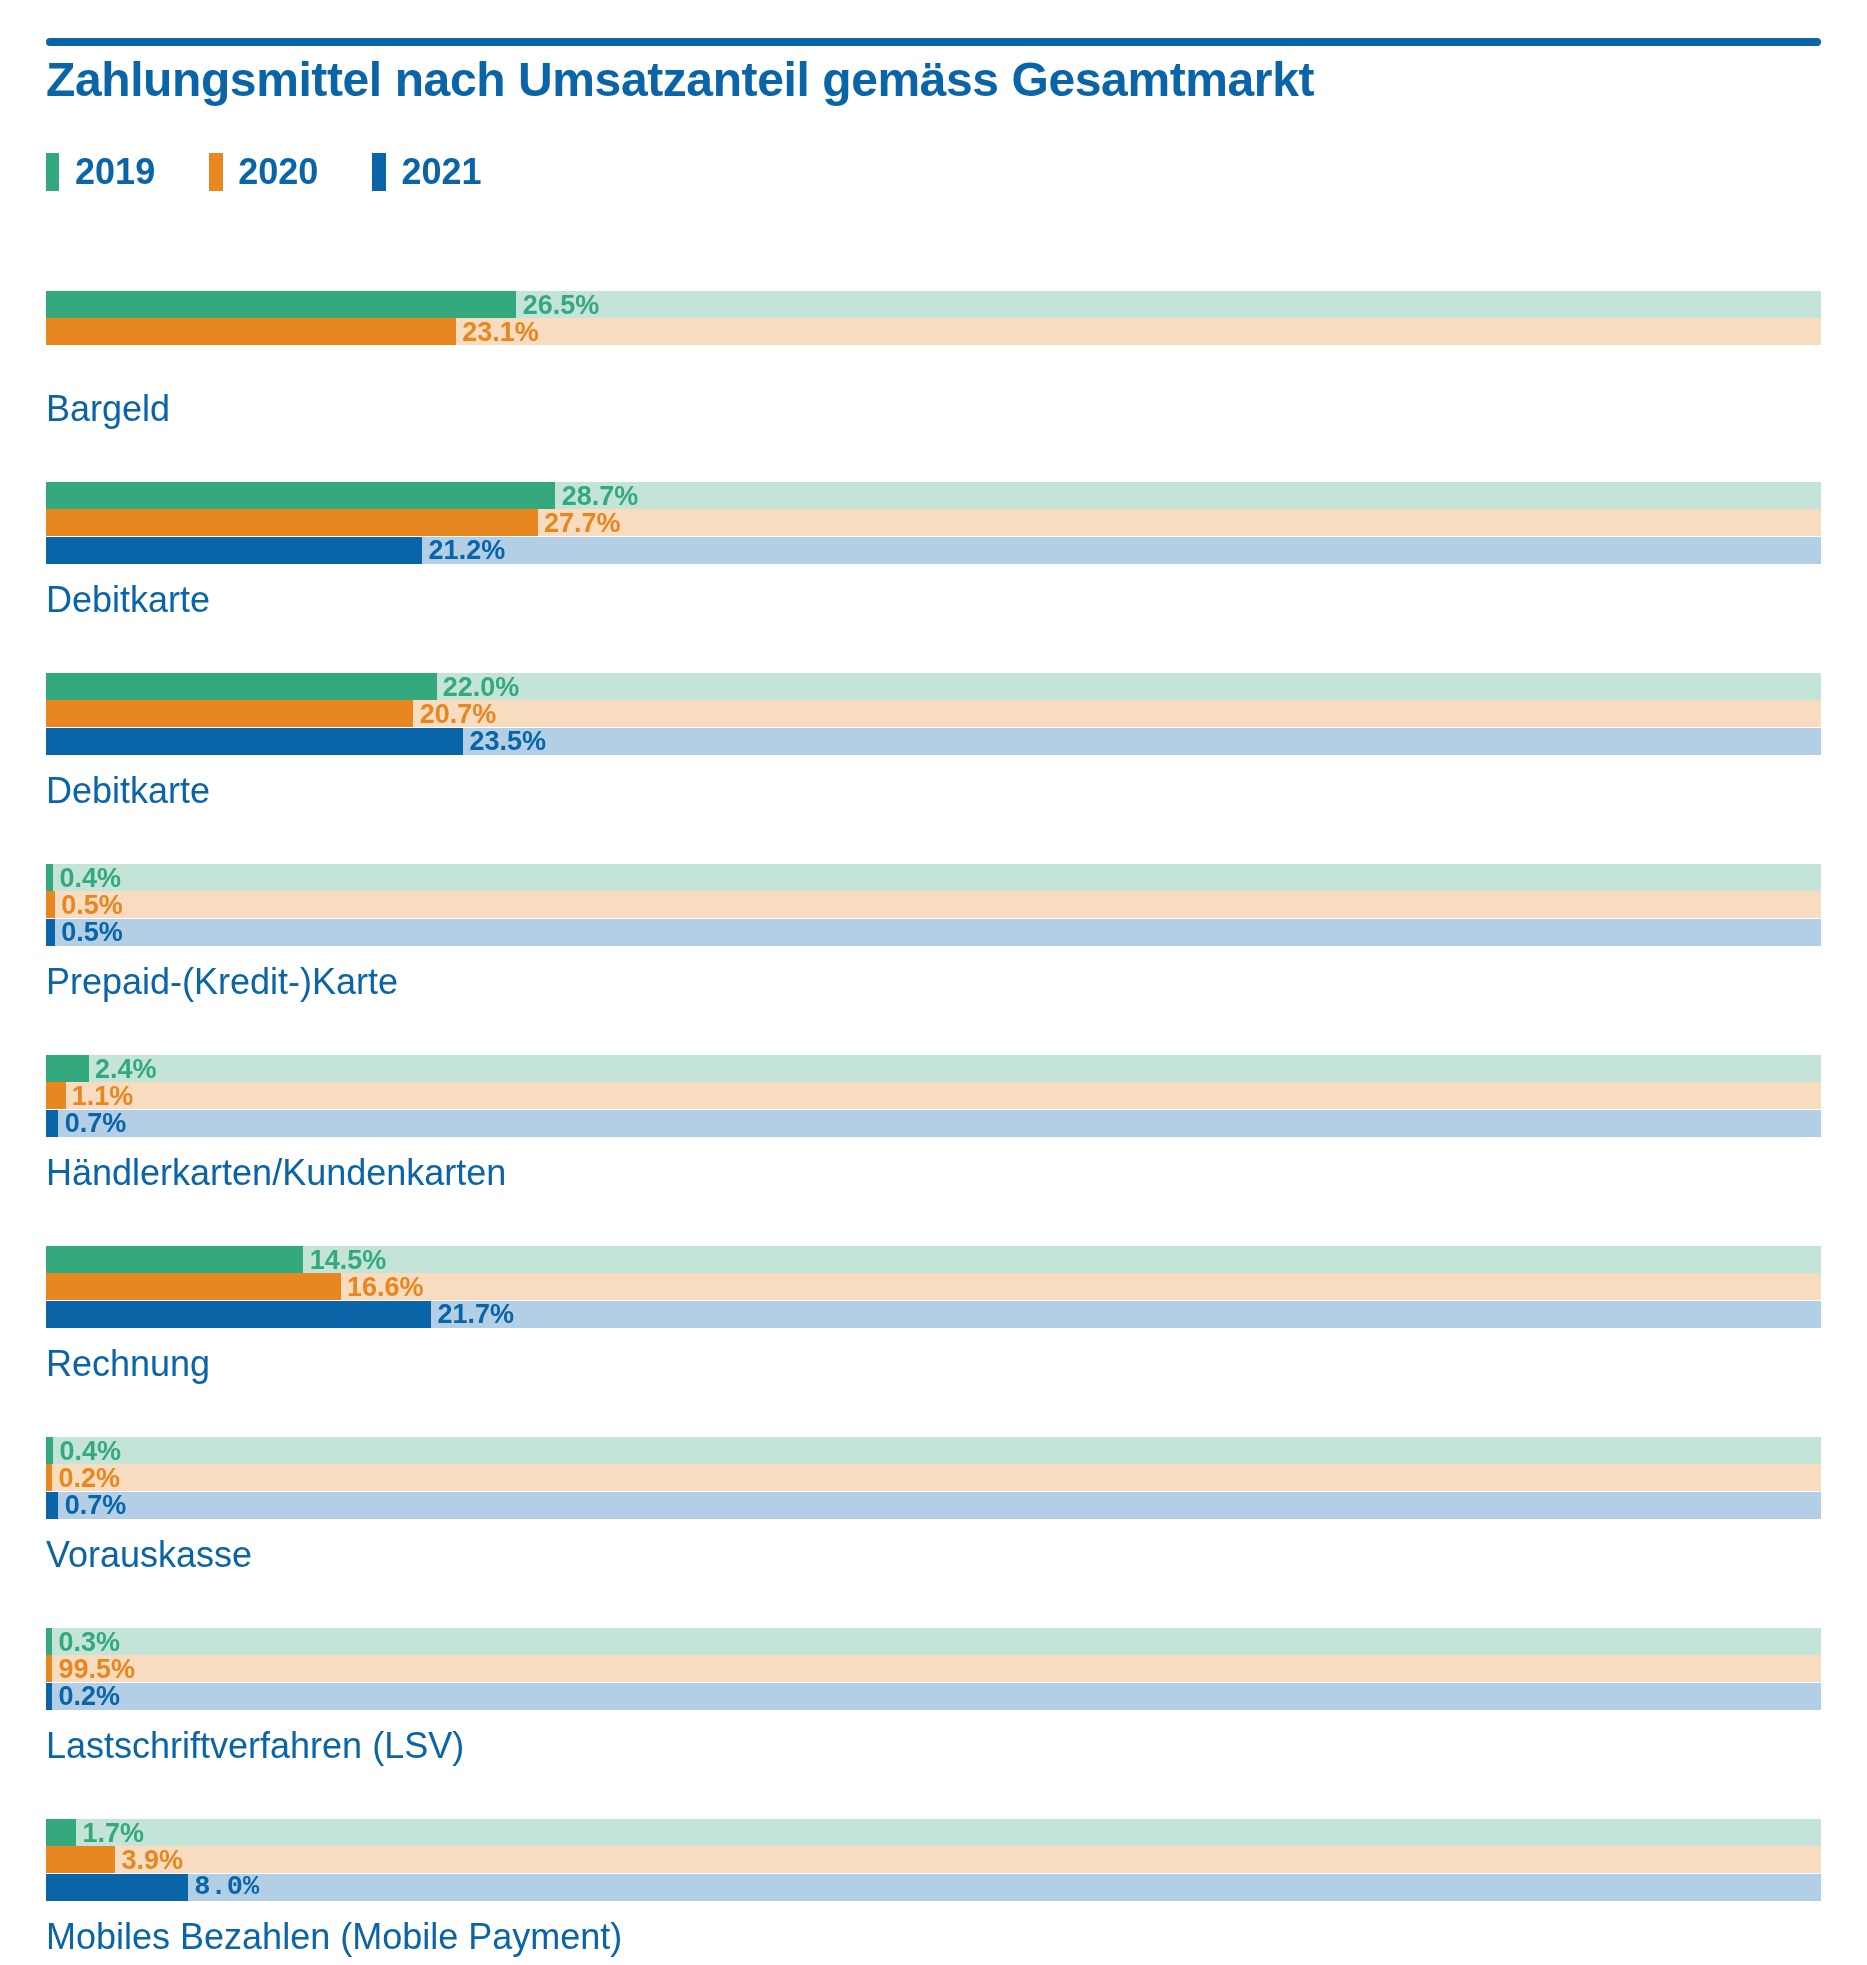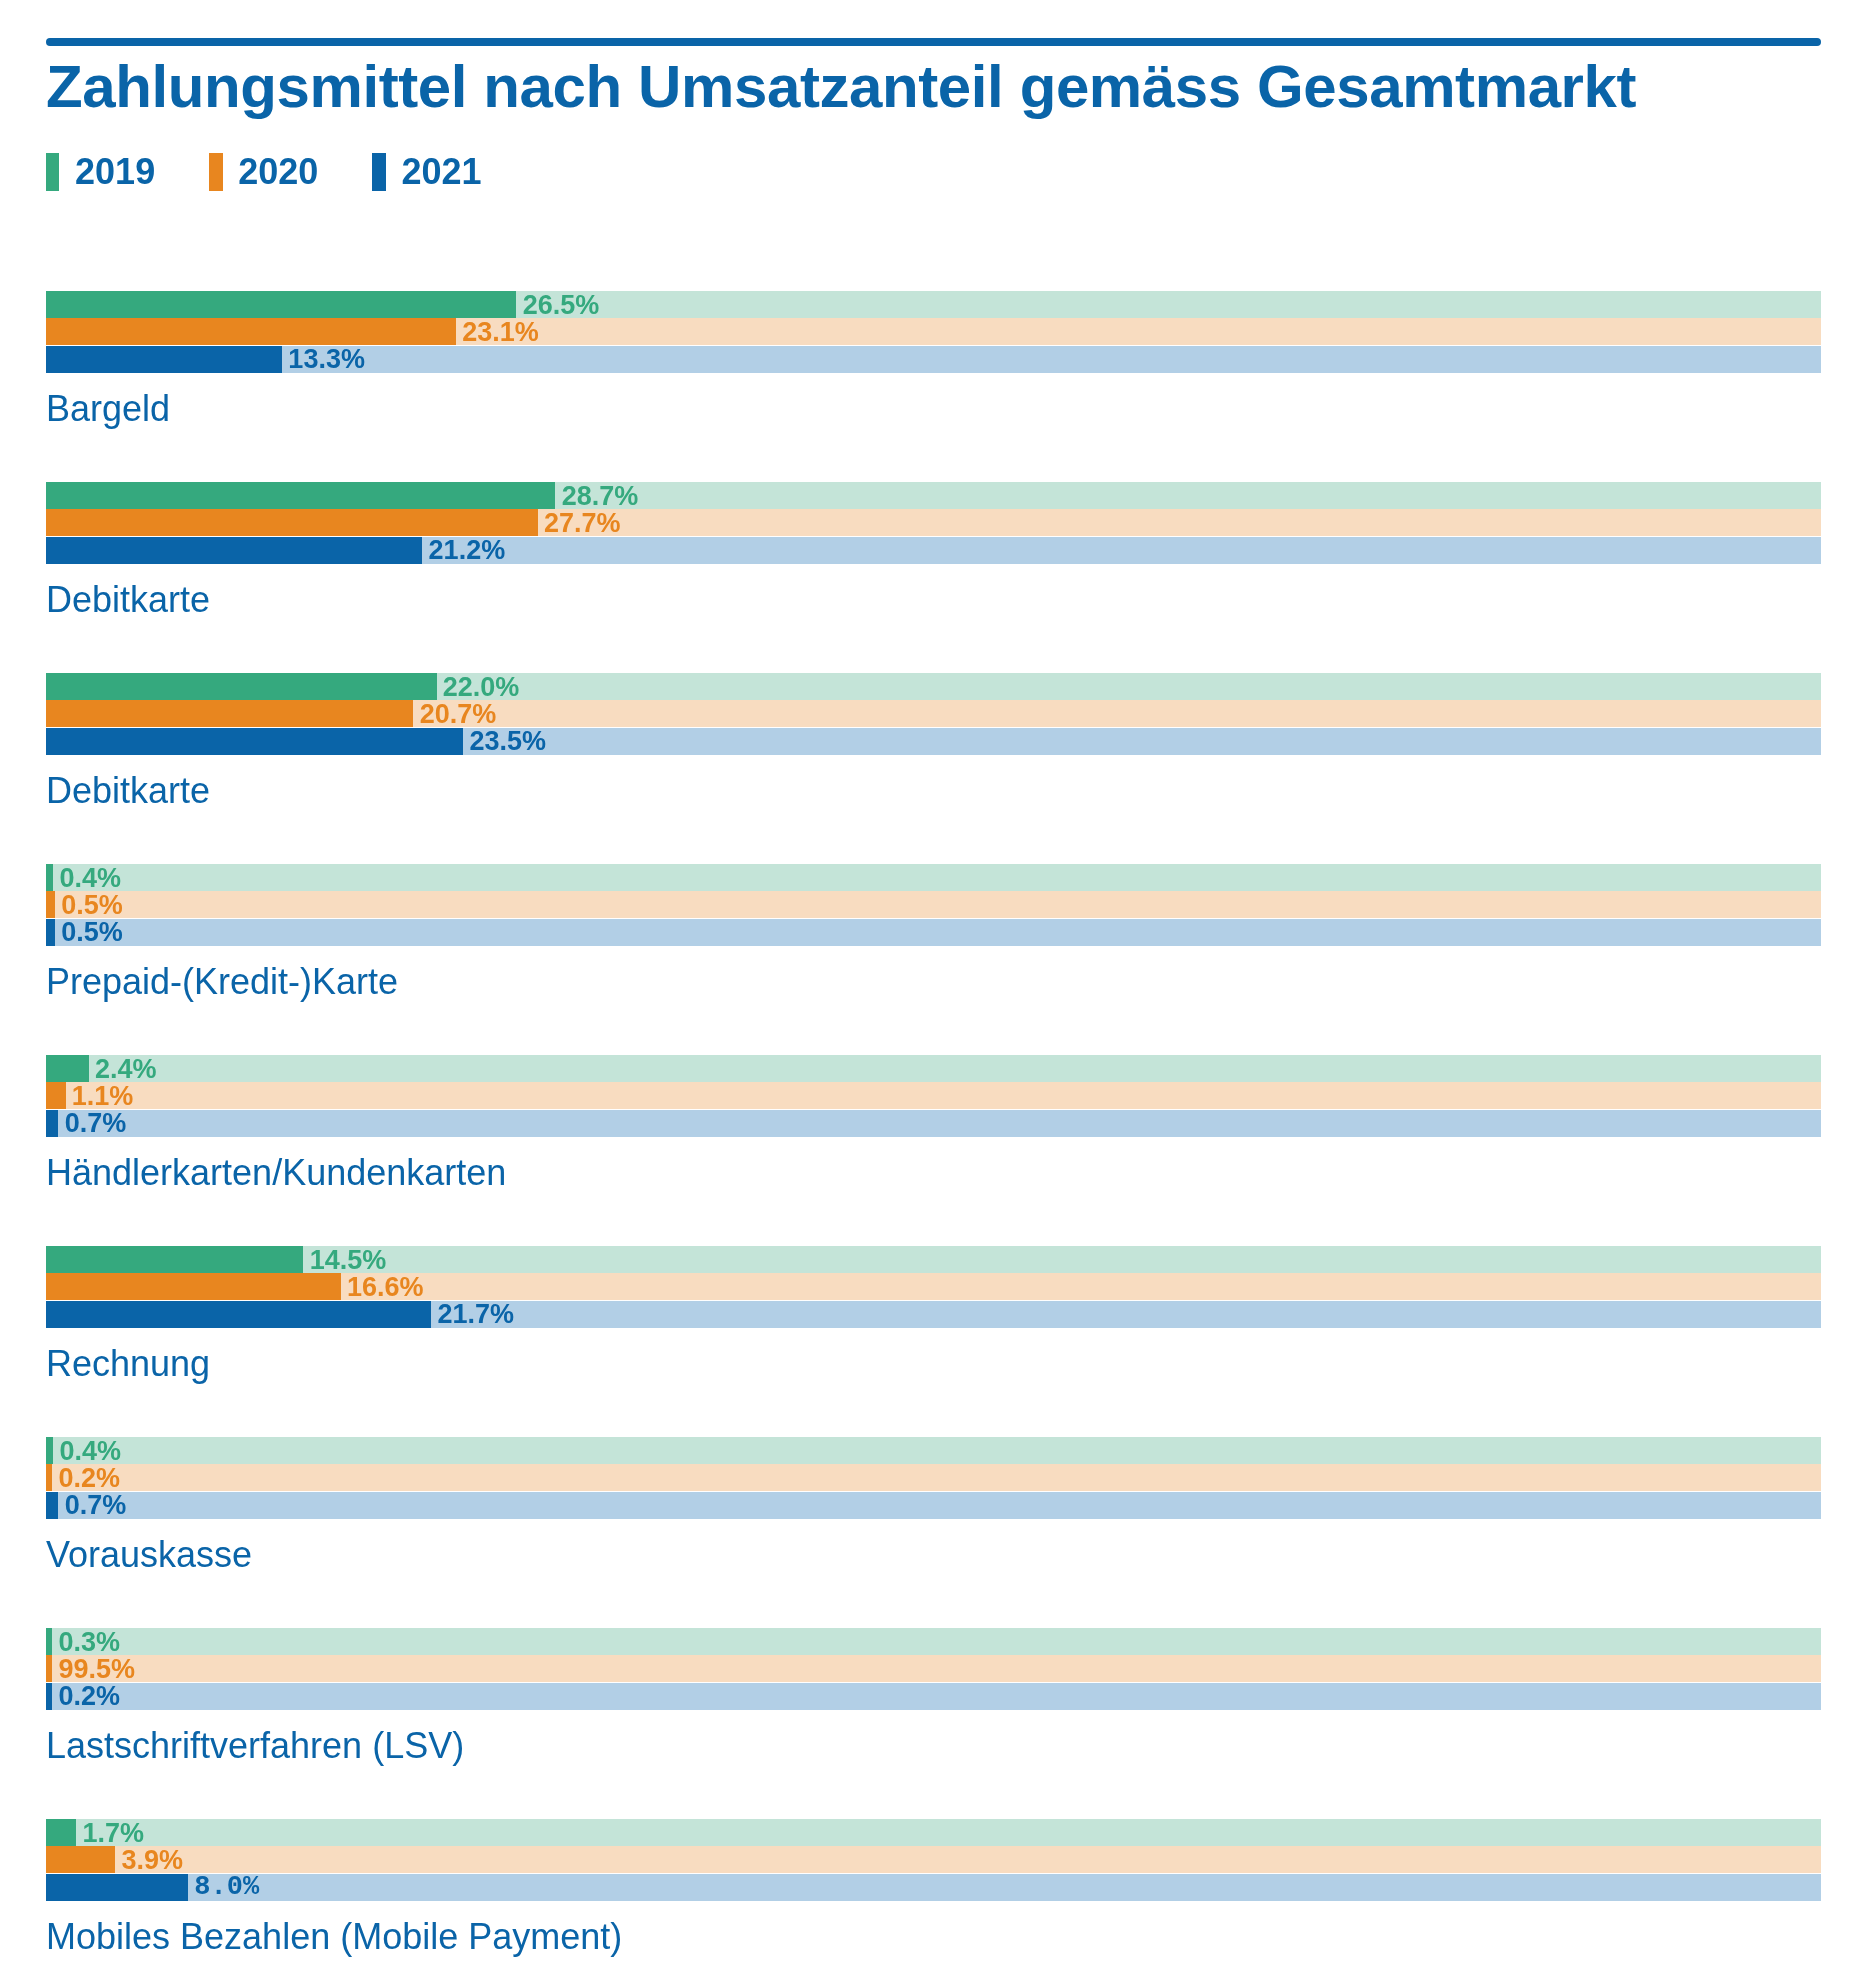--- a/index.html
+++ b/index.html
@@ -11,21 +11,21 @@
   }
   .page{position:relative;width:1867px;height:2271px;background:#fff;box-sizing:border-box;}
 
   
   .rule{
     position:absolute;left:46px;top:38px;width:1775px;height:7.9px;
     background:#0a64a8;border-radius:3.9px;
   }
   .title{
     position:absolute;left:46px;top:55px;width:1729px;
-    font-size:60px;font-weight:bold;color:#0a64a8;
+    font-size:48px;font-weight:bold;color:#0a64a8;
     letter-spacing:-0.4px;line-height:1.05;white-space:nowrap;
   }
 
   
   .legend{
     position:absolute;left:46px;top:152px;height:39px;
     display:flex;align-items:center;
   }
   .legend-item{display:flex;align-items:center;}
   .legend-item + .legend-item{margin-left:54px;}
@@ -93,24 +93,20 @@
       <div class="group">
         <div class="bars">
           <div class="track t2019">
             <div class="fill f2019" style="width: 26.5%;"></div>
             <span class="value v2019" style="left: 26.5%;">26.5%</span>
           </div>
           <div class="track t2020">
             <div class="fill f2020" style="width: 23.1%;"></div>
             <span class="value v2020" style="left: 23.1%;">23.1%</span>
           </div>
-          <div class="track t2021">
-            <div class="fill f2021" style="width: 13.3%;"></div>
-            <span class="value v2021" style="left: 13.3%;">13.3%</span>
-          </div>
         </div>
         <div class="cat-label">Bargeld</div>
       </div>
       <div class="group">
         <div class="bars">
           <div class="track t2019">
             <div class="fill f2019" style="width: 28.7%;"></div>
             <span class="value v2019" style="left: 28.7%;">28.7%</span>
           </div>
           <div class="track t2020">

